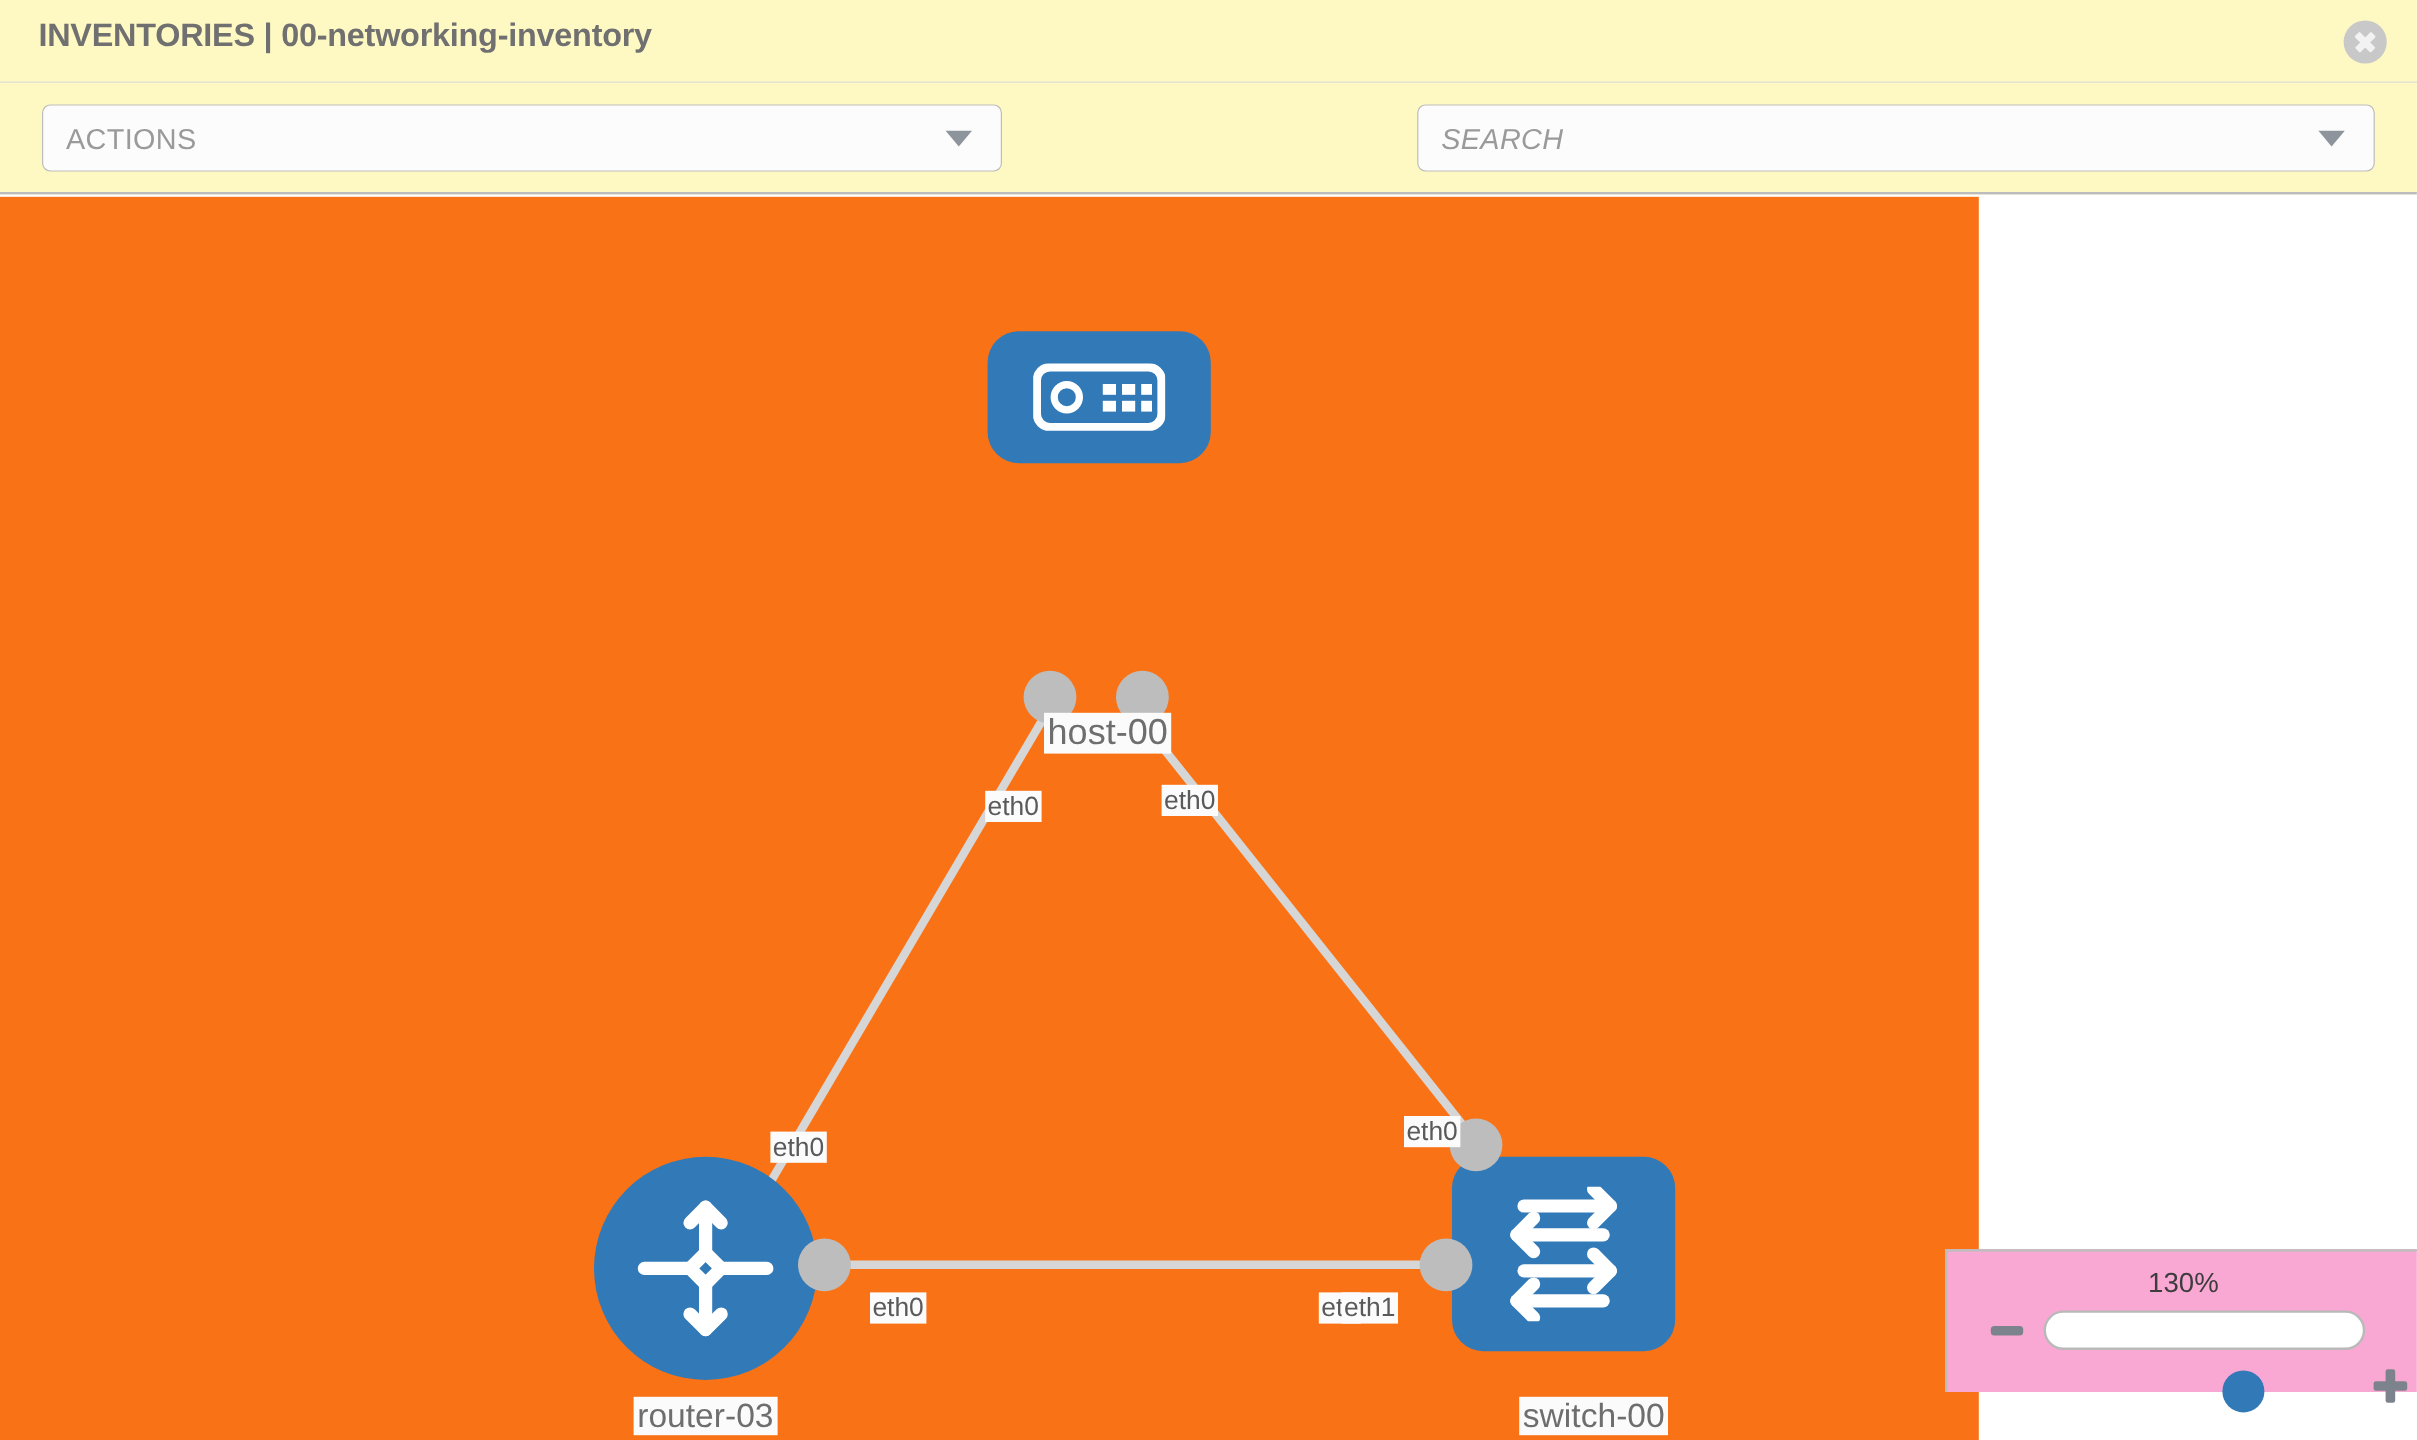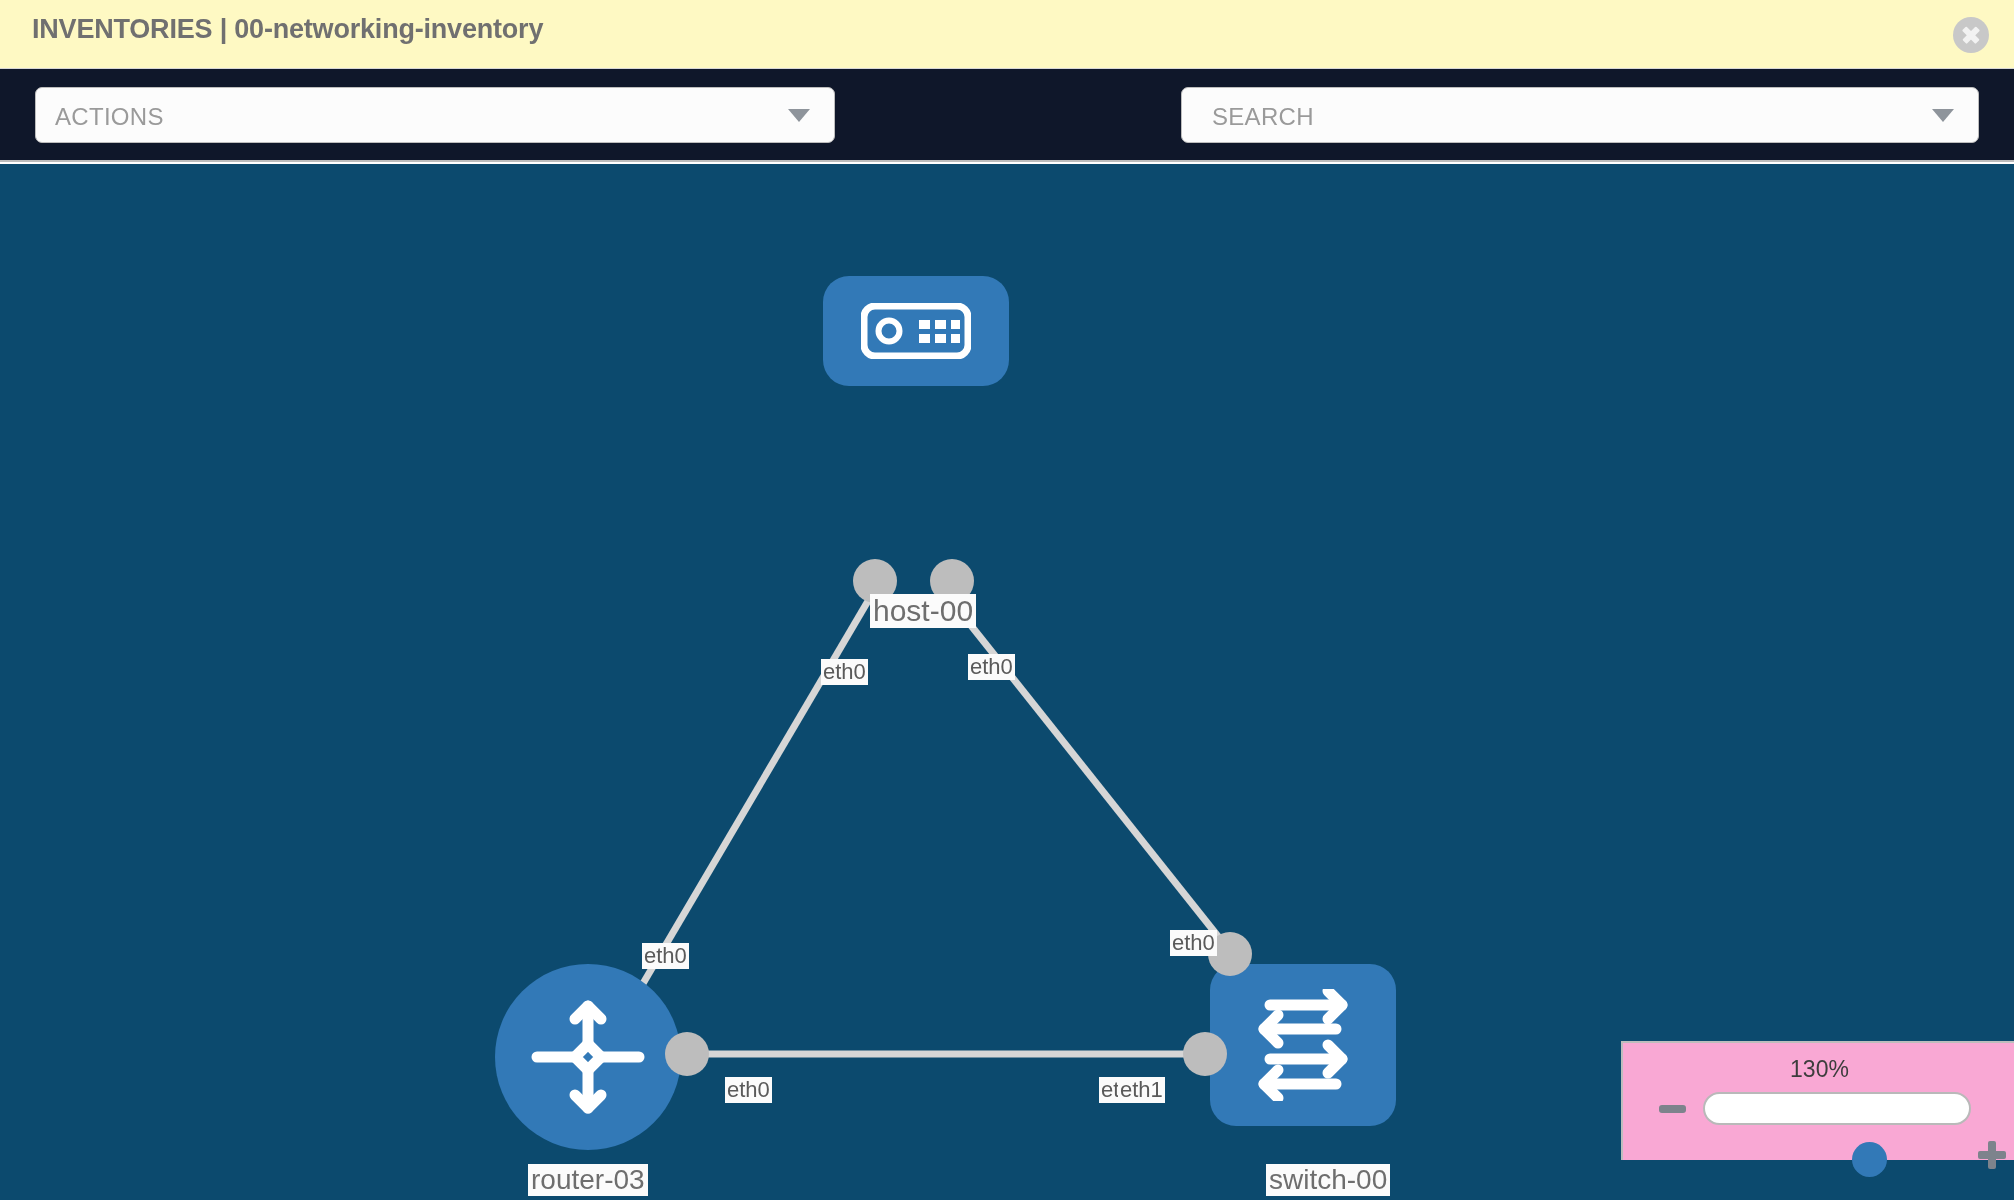--- a/index.html
+++ b/index.html
@@ -37,21 +37,21 @@
     background: #f2f2f2;
     border-radius: 1px;
   }
   .close-btn::before { transform: translate(-50%,-50%) rotate(45deg); }
   .close-btn::after  { transform: translate(-50%,-50%) rotate(-45deg); }
 
   
   .toolbar {
     position: absolute; left: 0; top: 69px;
     width: 2014px; height: 93px;
-    background: #0f172a;
+    background: #fef9c3;
     border-bottom: 2px solid #bcbcbc;
   }
   .actions-select {
     position: absolute; left: 35px; top: 18px;
     width: 800px; height: 56px;
     background: #fcfcfc;
     border: 1px solid #bdbdbd;
     border-radius: 7px;
   }
   .actions-select .label {
@@ -77,30 +77,31 @@
   .tool-icon svg { display: block; width: 44px; height: 44px; }
 
   .search-box {
     position: absolute; left: 1181px; top: 18px;
     width: 798px; height: 56px;
     background: #fcfcfc;
     border: 1px solid #bdbdbd;
     border-radius: 7px;
   }
   .search-box .label {
-    position: absolute; left: 30px; top: 15px;
+    position: absolute; left: 19px; top: 15px;
     font-size: 24px; color: #9a9a9a;
     letter-spacing: 0.3px;
+    font-style: italic;
   }
 
   
   .canvas {
     position: absolute; left: 0; top: 164px;
-    width: 2014px; height: 1036px;
-    background: #0c4a6e;
+    width: 1649px; height: 1036px;
+    background: #f97316;
     overflow: hidden;
   }
   .topology { position: absolute; left: 0; top: 0; width: 2014px; height: 1036px; }
 
   
   .node { position: absolute; }
   .node-shape {
     position: absolute; left: 0; top: 0;
     background: #3279b7;
     display: flex; align-items: center; justify-content: center;

